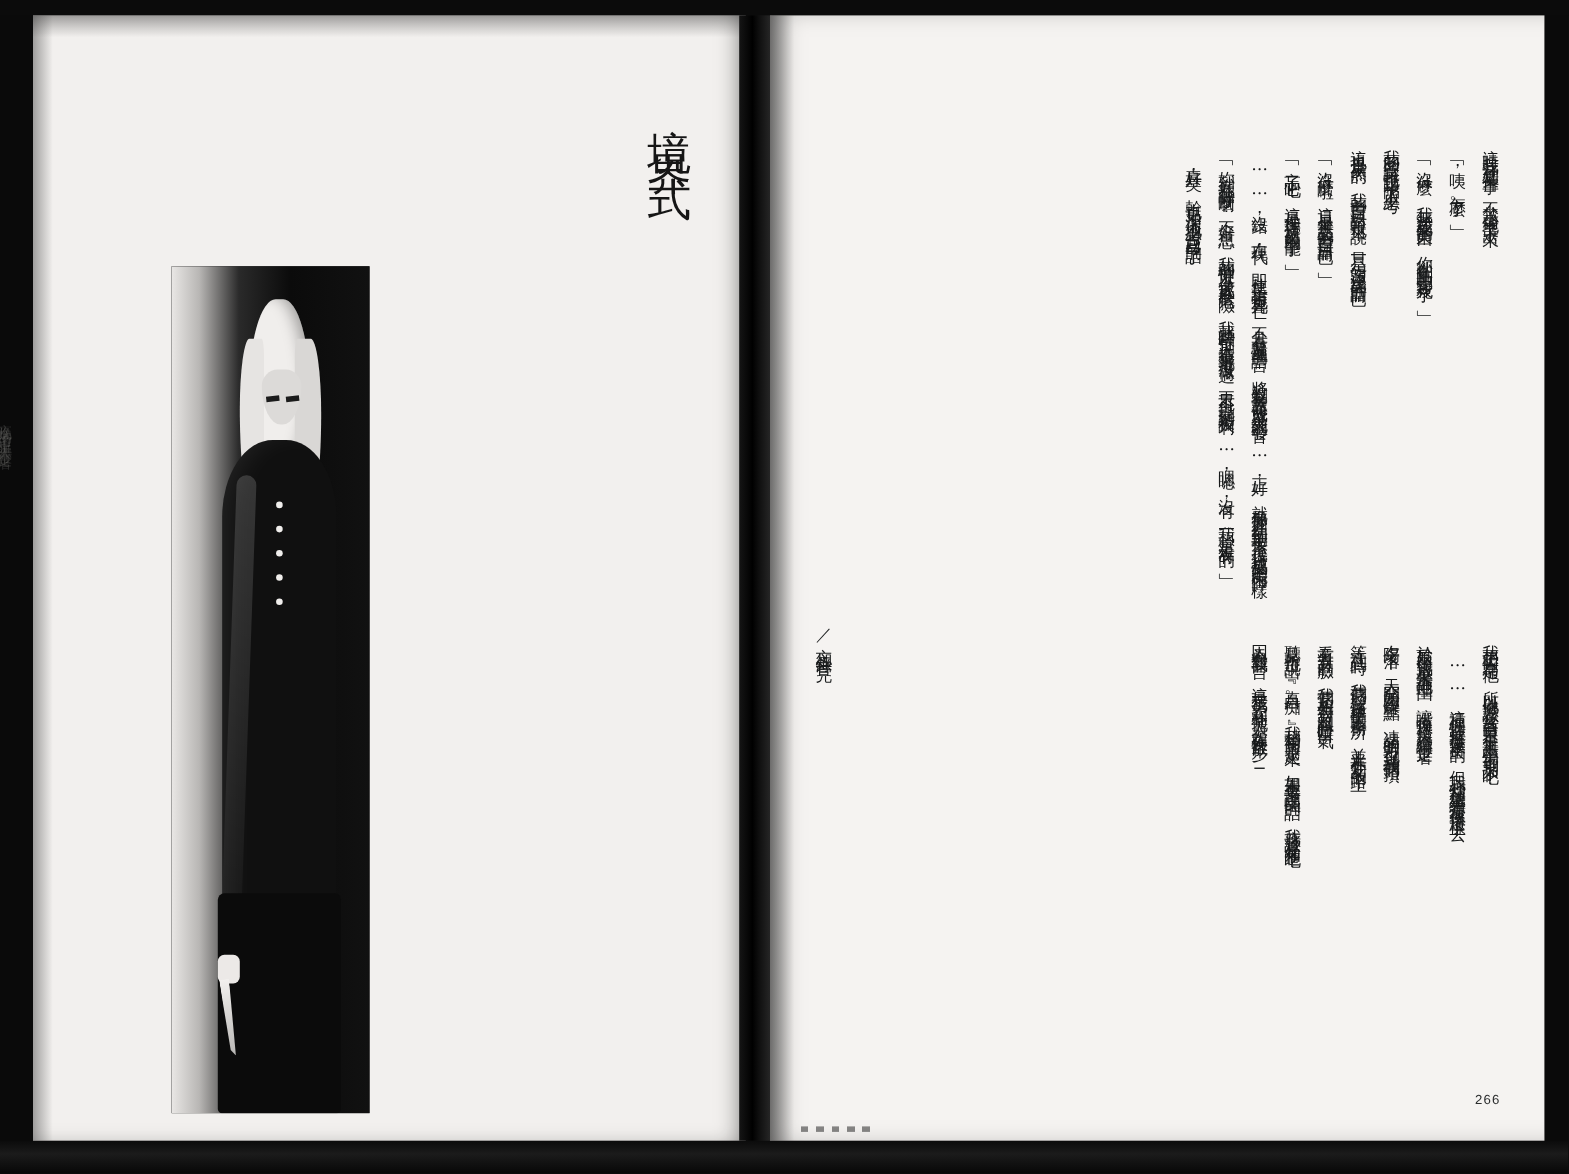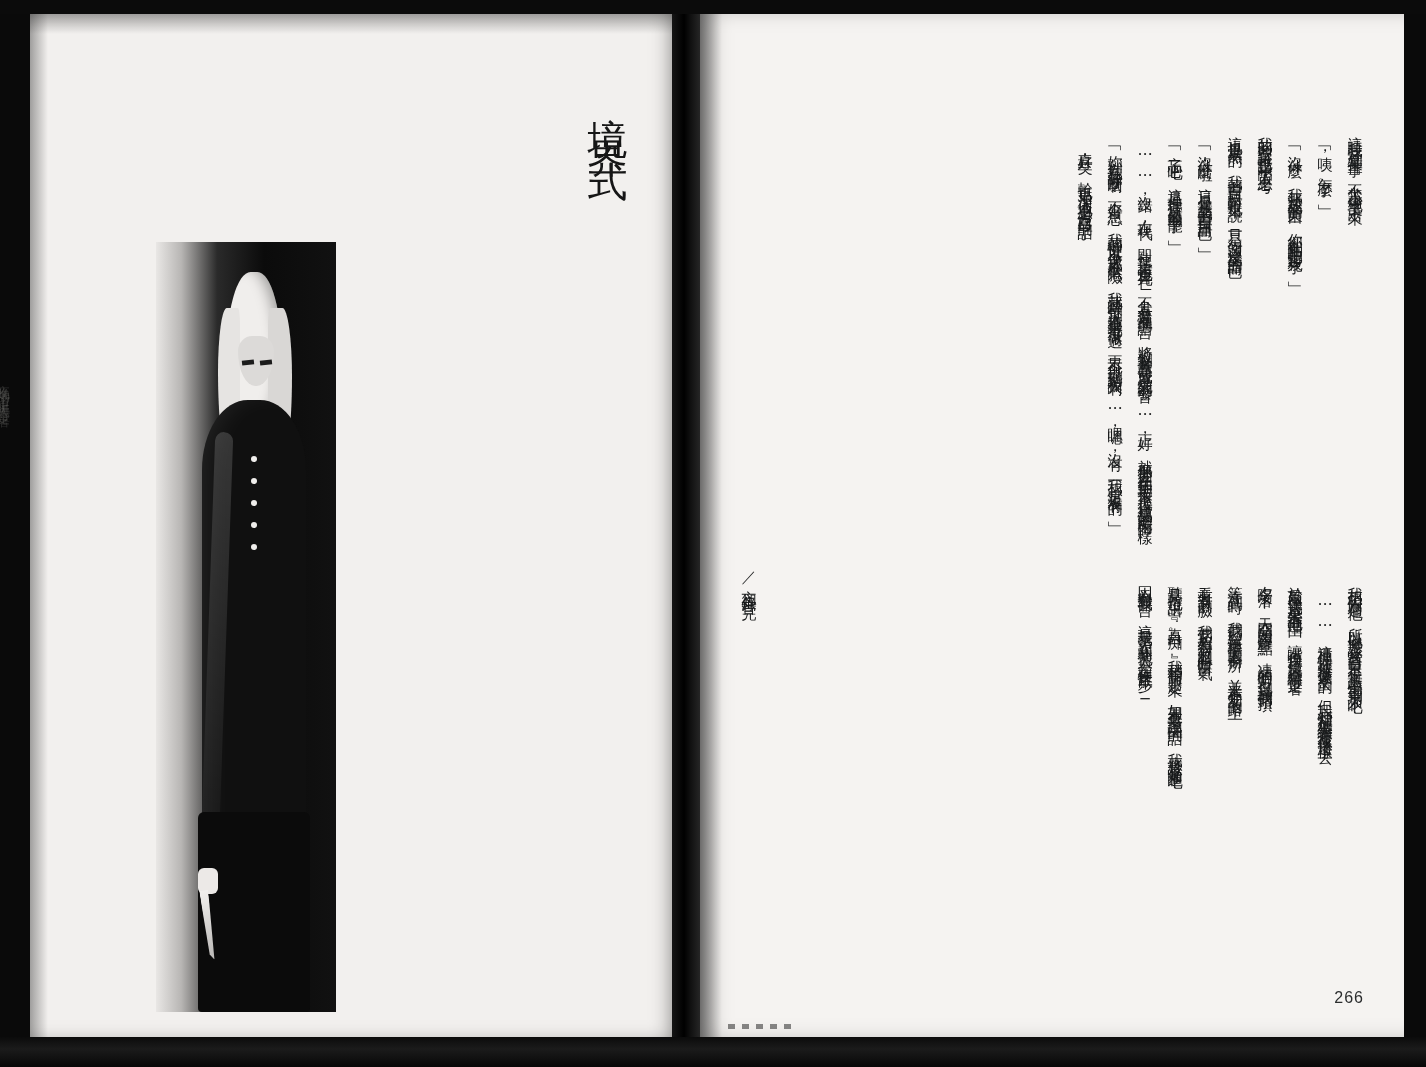--- a/index.html
+++ b/index.html
@@ -205,21 +205,21 @@
     white-space: nowrap;
   }
   .col.indent { padding-top: 17px; }
 
   #block-upper { right: 42px; }
   #block-lower { right: 42px; }
 
   .page-number {
     position: absolute;
     right: 40px; bottom: 30px;
-    font-size: 16px;
+    font-size: 12px;
     color: #2b2d2e;
     letter-spacing: 1px;
     font-family: "Liberation Sans", sans-serif;
   }
 
   .colophon {
     position: absolute;
     right: 668px; top: 560px;
     writing-mode: vertical-rl;
     text-orientation: upright;

